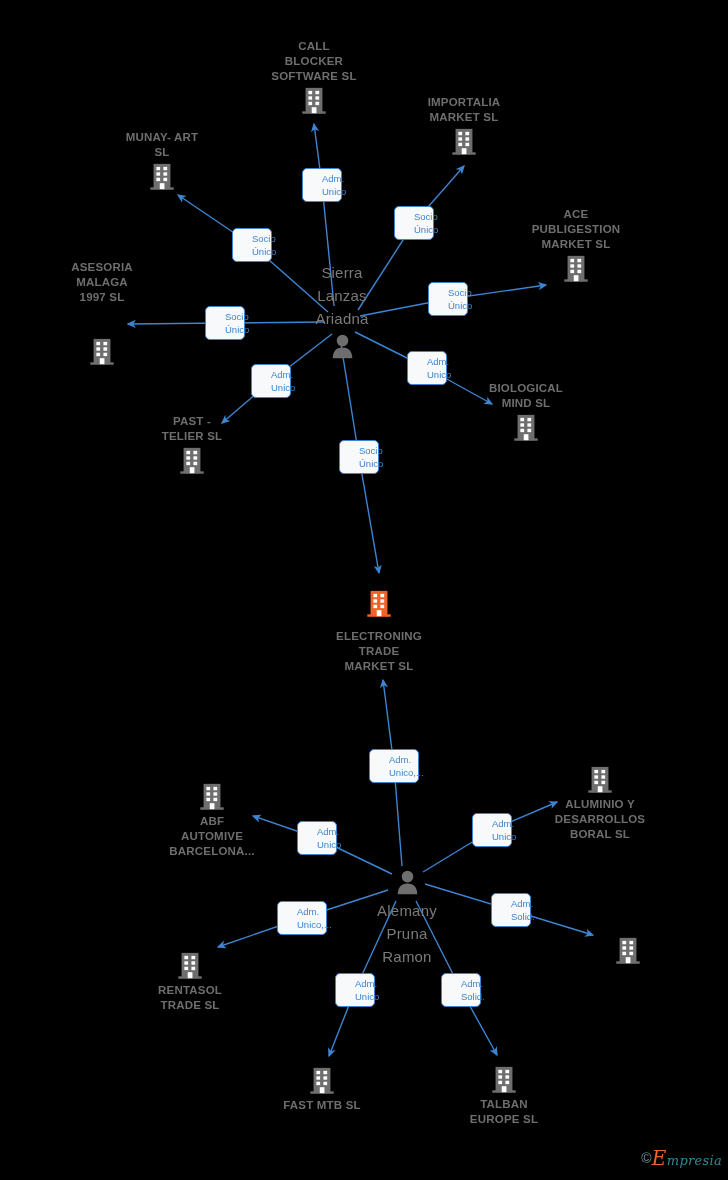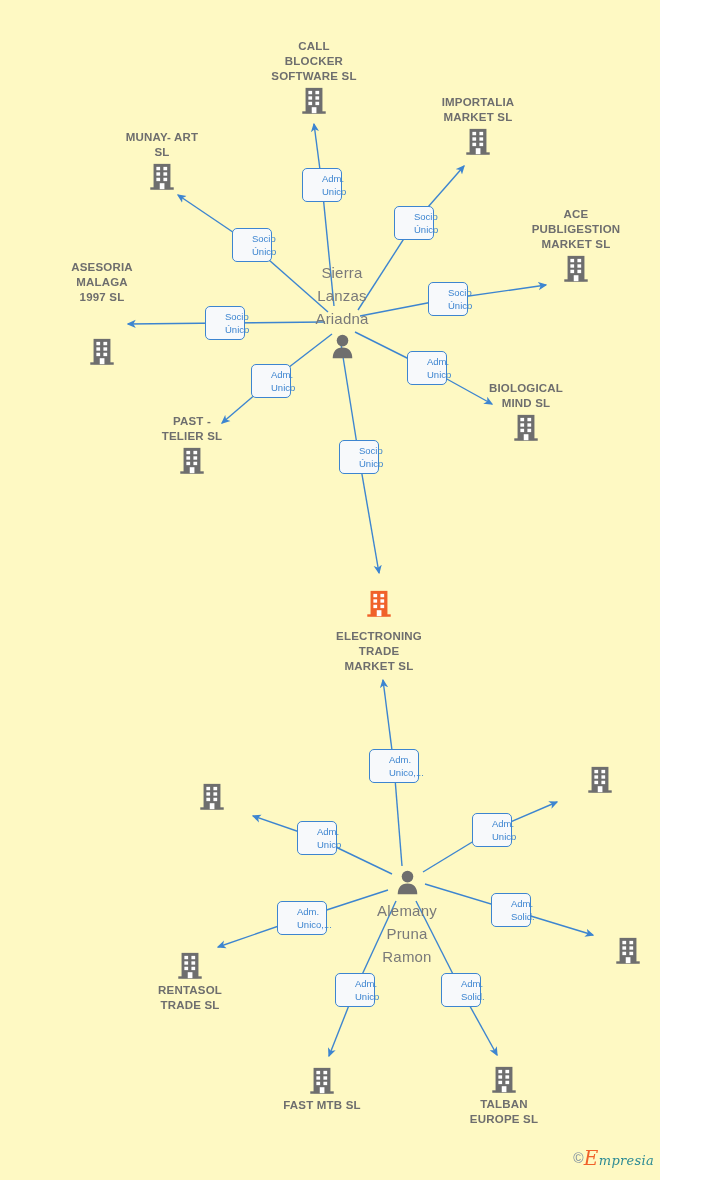--- a/index.html
+++ b/index.html
@@ -5,23 +5,23 @@
   html, body {
     margin: 0;
     padding: 0;
     background: #ffffff;
   }
   body {
     font-family: "Liberation Sans", sans-serif;
   }
   #canvas {
     position: relative;
-    width: 660px;
+    width: 728px;
     height: 1180px;
-    background: #fef9c3;
+    background: #000000;
     overflow: hidden;
     text-decoration: underline;
   }
   #edges {
     position: absolute;
     left: 0;
     top: 0;
     width: 728px;
     height: 1180px;
     pointer-events: none;
@@ -155,21 +155,21 @@
     <rect x="10" y="11" width="4" height="3.6" fill="#ffffff"></rect>
     <rect x="17.5" y="11" width="4" height="3.6" fill="#ffffff"></rect>
     <rect x="10" y="16.8" width="4" height="3.6" fill="#ffffff"></rect>
     <rect x="17.5" y="16.8" width="4" height="3.6" fill="#ffffff"></rect>
     <rect x="13.6" y="22.6" width="5" height="6.4" fill="#ffffff"></rect>
   </svg></span>
         <div class="node-label">CALL
 BLOCKER
 SOFTWARE SL</div>
       </div>
-      <div class="node label-above" style="left: 478px; top: 95px; transform: translateY(0px);">
+      <div class="node label-above" style="left: 464px; top: 95px; transform: translateY(0px);">
         <span class="icon-wrap"><svg width="30" height="30" viewBox="0 0 32 32" xmlns="http://www.w3.org/2000/svg">
     <rect x="7" y="2" width="18" height="27" fill="#6e6e6e"></rect>
     <rect x="3.5" y="27" width="25" height="2.6" fill="#6e6e6e"></rect>
     <rect x="10" y="5.2" width="4" height="3.6" fill="#ffffff"></rect>
     <rect x="17.5" y="5.2" width="4" height="3.6" fill="#ffffff"></rect>
     <rect x="10" y="11" width="4" height="3.6" fill="#ffffff"></rect>
     <rect x="17.5" y="11" width="4" height="3.6" fill="#ffffff"></rect>
     <rect x="10" y="16.8" width="4" height="3.6" fill="#ffffff"></rect>
     <rect x="17.5" y="16.8" width="4" height="3.6" fill="#ffffff"></rect>
     <rect x="13.6" y="22.6" width="5" height="6.4" fill="#ffffff"></rect>
@@ -284,33 +284,39 @@
     <rect x="7" y="2" width="18" height="27" fill="#6e6e6e"></rect>
     <rect x="3.5" y="27" width="25" height="2.6" fill="#6e6e6e"></rect>
     <rect x="10" y="5.2" width="4" height="3.6" fill="#ffffff"></rect>
     <rect x="17.5" y="5.2" width="4" height="3.6" fill="#ffffff"></rect>
     <rect x="10" y="11" width="4" height="3.6" fill="#ffffff"></rect>
     <rect x="17.5" y="11" width="4" height="3.6" fill="#ffffff"></rect>
     <rect x="10" y="16.8" width="4" height="3.6" fill="#ffffff"></rect>
     <rect x="17.5" y="16.8" width="4" height="3.6" fill="#ffffff"></rect>
     <rect x="13.6" y="22.6" width="5" height="6.4" fill="#ffffff"></rect>
   </svg></span>
+        <div class="node-label">ALUMINIO Y
+DESARROLLOS
+BORAL  SL</div>
       </div>
       <div class="node label-below" style="left: 212px; top: 782px;">
         <span class="icon-wrap"><svg width="30" height="30" viewBox="0 0 32 32" xmlns="http://www.w3.org/2000/svg">
     <rect x="7" y="2" width="18" height="27" fill="#6e6e6e"></rect>
     <rect x="3.5" y="27" width="25" height="2.6" fill="#6e6e6e"></rect>
     <rect x="10" y="5.2" width="4" height="3.6" fill="#ffffff"></rect>
     <rect x="17.5" y="5.2" width="4" height="3.6" fill="#ffffff"></rect>
     <rect x="10" y="11" width="4" height="3.6" fill="#ffffff"></rect>
     <rect x="17.5" y="11" width="4" height="3.6" fill="#ffffff"></rect>
     <rect x="10" y="16.8" width="4" height="3.6" fill="#ffffff"></rect>
     <rect x="17.5" y="16.8" width="4" height="3.6" fill="#ffffff"></rect>
     <rect x="13.6" y="22.6" width="5" height="6.4" fill="#ffffff"></rect>
   </svg></span>
+        <div class="node-label">ABF
+AUTOMIVE
+BARCELONA...</div>
       </div>
       <div class="node label-below" style="left: 407px; top: 867.5px;">
         <span class="icon-wrap"><svg width="29" height="29" viewBox="0 0 32 32" xmlns="http://www.w3.org/2000/svg">
     <circle cx="16" cy="9.5" r="6.4" fill="#6e6e6e"></circle>
     <path d="M16 17.2 C 8.6 17.2 5.2 22.4 5.2 29 L 26.8 29 C 26.8 22.4 23.4 17.2 16 17.2 Z" fill="#6e6e6e"></path>
   </svg></span>
         <div class="node-label person">Alemany
 Pruna
 Ramon</div>
       </div>

